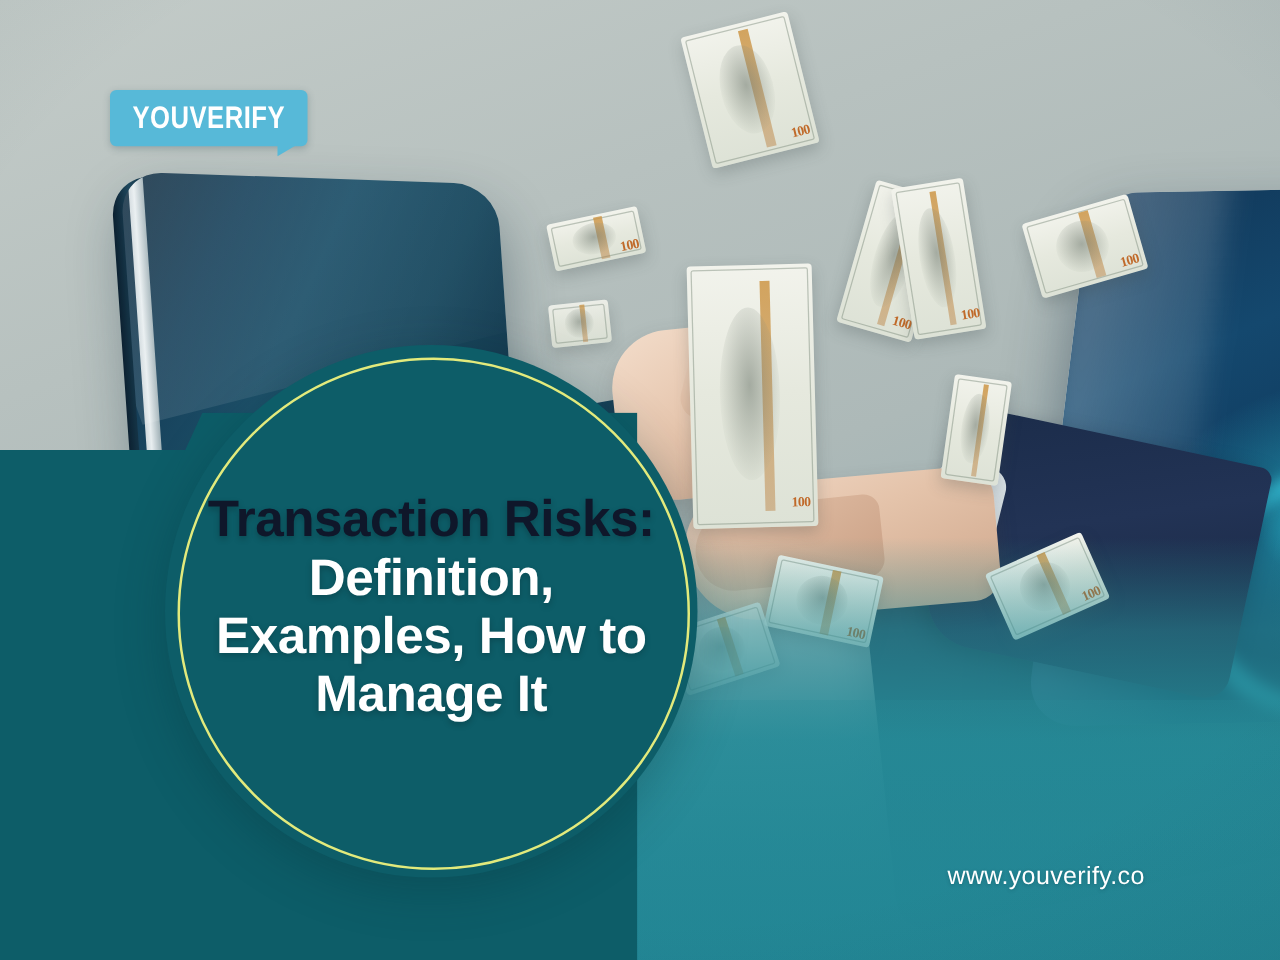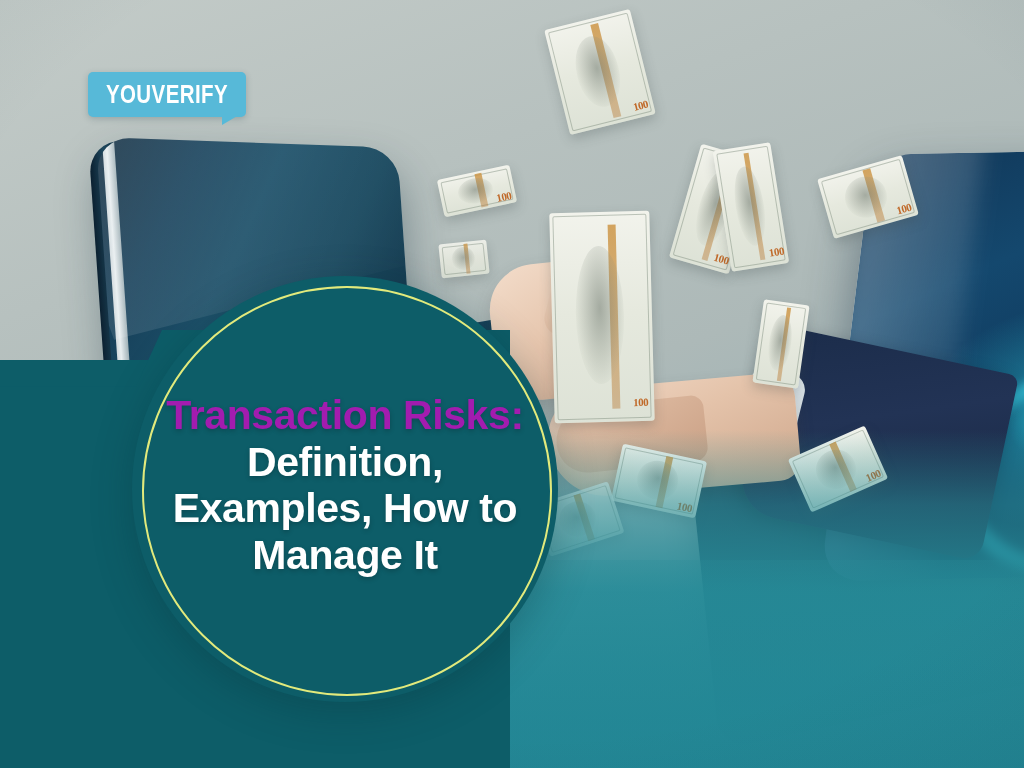--- a/index.html
+++ b/index.html
@@ -327,21 +327,21 @@
     top: 392px;
     width: 394px;
     text-align: center;
     line-height: 1.14;
     font-size: 41px;
     font-weight: bold;
     letter-spacing: -0.4px;
     color: #ffffff;
     text-shadow: 0 2px 5px rgba(0,0,0,0.22);
   }
-  .title-accent { color: #a21caf; }
+  .title-accent { color: #0f172a; }
 
   
   .logo-badge {
     position: absolute;
     left: 88px;
     top: 72px;
     width: 158px;
     height: 45px;
     background: #57b9d8;
     border-radius: 5px 5px 5px 5px;
@@ -473,14 +473,15 @@
   <div class="teal-circle-ring"></div>
 
   <div class="title-block">
     <span class="title-accent">Transaction Risks:</span><span> Definition, Examples, How to Manage It</span>
   </div>
 
   <div class="logo-badge"></div>
   <div class="logo-badge-tail"></div>
   <div class="logo-text">YOUVERIFY</div>
 
+  <div class="site-url">www.youverify.co</div>
 
 </div>
 
 </body></html>

